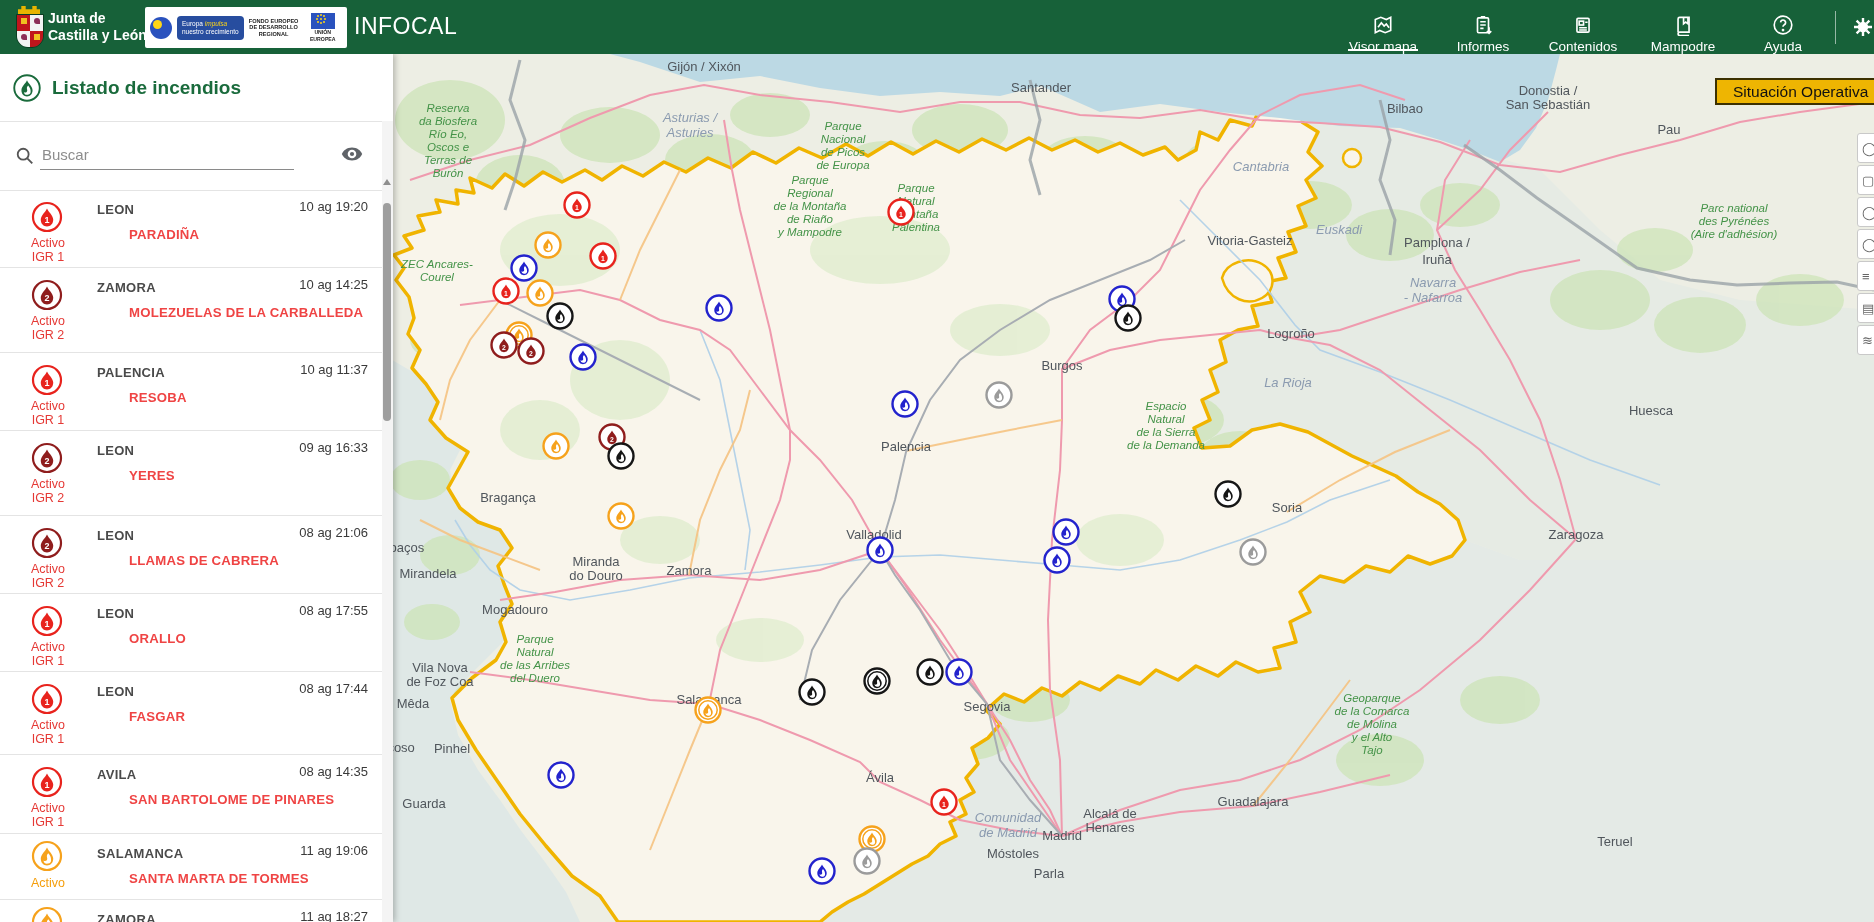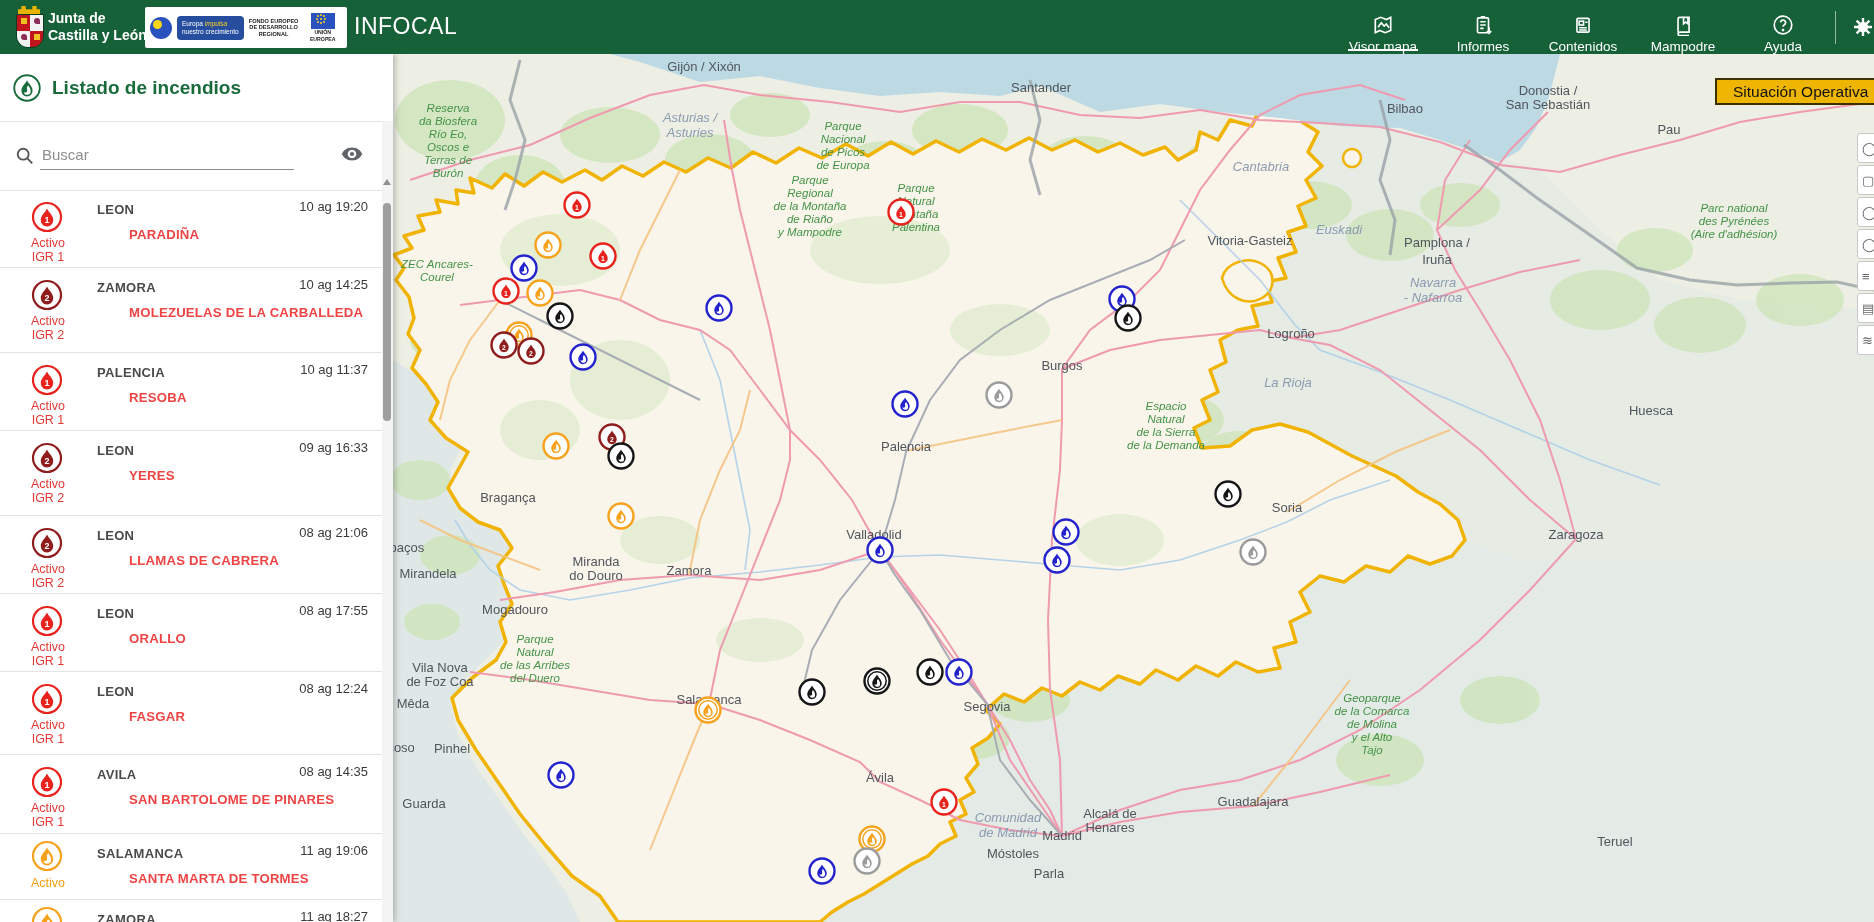--- a/index.html
+++ b/index.html
@@ -264,21 +264,21 @@
         <svg class="fi-icon" style="top:11px" width="32" height="32" viewBox="-16 -16 32 32">
       <circle r="14" fill="#fff" stroke="#e8231d" stroke-width="2.2"></circle>
       <g transform="scale(.82)">
             <path d="M0,-10.5 C-1.8,-6 -7.6,-2.2 -7.6,3.2 C-7.6,8.6 -4.2,11.6 0,11.6 C4.2,11.6 7.6,8.6 7.6,3.2 C7.6,-2.2 1.8,-6 0,-10.5 Z" fill="#e8231d"></path>
             <text y="7.5" text-anchor="middle" font-size="11" font-weight="bold" fill="#fff" font-family="Liberation Sans,sans-serif">1</text>
           </g>
     </svg>
     <div class="fi-status" style="top:46px;color:#e53935">Activo<br>IGR 1</div>
     <div class="fi-prov">LEON</div>
     <div class="fi-name">FASGAR</div>
-    <div class="fi-date">08 ag 12:24</div>
+    <div class="fi-date">08 ag 17:44</div>
       </div>
       <div class="fire-item" style="height: 78px;">
         <svg class="fi-icon" style="top:11px" width="32" height="32" viewBox="-16 -16 32 32">
       <circle r="14" fill="#fff" stroke="#e8231d" stroke-width="2.2"></circle>
       <g transform="scale(.82)">
             <path d="M0,-10.5 C-1.8,-6 -7.6,-2.2 -7.6,3.2 C-7.6,8.6 -4.2,11.6 0,11.6 C4.2,11.6 7.6,8.6 7.6,3.2 C7.6,-2.2 1.8,-6 0,-10.5 Z" fill="#e8231d"></path>
             <text y="7.5" text-anchor="middle" font-size="11" font-weight="bold" fill="#fff" font-family="Liberation Sans,sans-serif">1</text>
           </g>
     </svg>
     <div class="fi-status" style="top:46px;color:#e53935">Activo<br>IGR 1</div>

